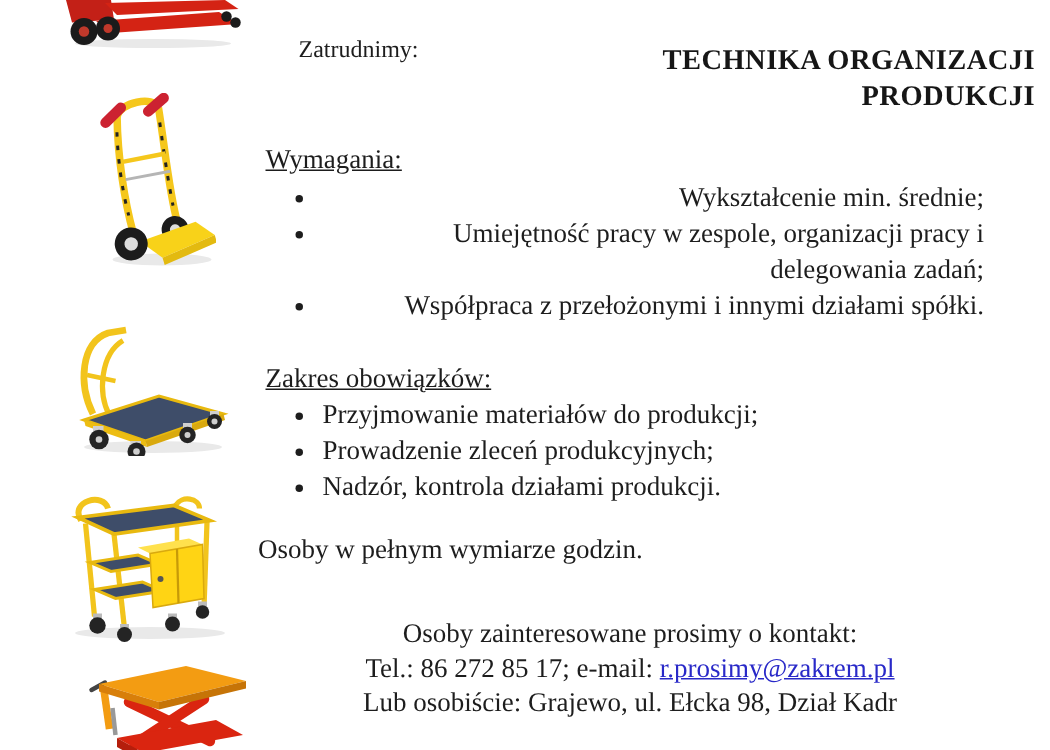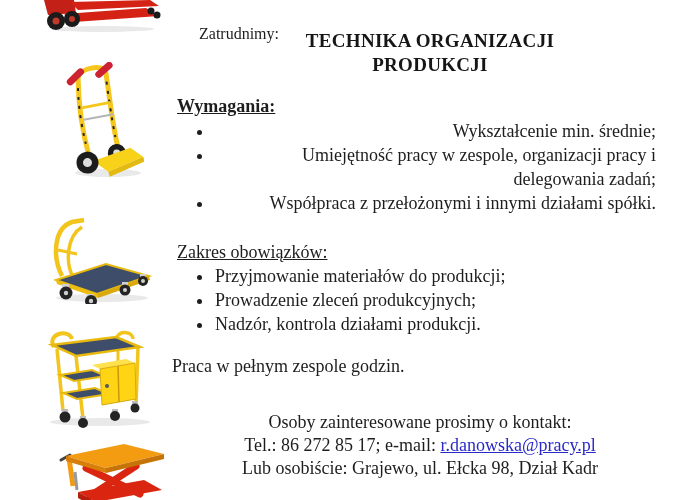--- a/index.html
+++ b/index.html
@@ -11,27 +11,27 @@
     overflow: hidden;
     font-family: "Liberation Serif", "DejaVu Serif", serif;
     color: #1d1d1d;
   }
   .abs { position: absolute; }
 
   .intro { left: 199px; top: 2px; font-size: 16px; margin-top: 23px; }
 
   .title-block {
     left: 170px; top: 29px; width: 520px;
-    text-align: center; font-weight: bold;
+    text-align: right; font-weight: bold;
     font-size: 19px; line-height: 24px; letter-spacing: 0.3px;
     color: #161616;
   }
 
   .section-heading { font-size: 18px; text-decoration: underline; }
-  .req-heading   { left: 177px; top: 96px; font-weight: bold; }
+  .req-heading   { left: 177px; top: 96px; }
   .duty-heading  { left: 177px; top: 242px; }
 
   ul.bullets {
     margin: 0; padding: 0 0 0 44px;
     font-size: 18px; line-height: 24px; list-style: disc outside;
   }
   ul.bullets li { padding-left: 1px; }
   .req-list  { left: 170px; top: 119px; width: 442px; text-align: right; }
   .duty-list { left: 170px; top: 264px; width: 470px; }
 
@@ -174,21 +174,21 @@
     <li>Współpraca z przełożonymi i innymi działami spółki.</li>
   </ul>
 
   <div class="abs section-heading duty-heading">Zakres obowiązków:</div>
   <ul class="abs bullets duty-list">
     <li>Przyjmowanie materiałów do produkcji;</li>
     <li>Prowadzenie zleceń produkcyjnych;</li>
     <li>Nadzór, kontrola działami produkcji.</li>
   </ul>
 
-  <div class="abs employment">Praca w pełnym zespole godzin.</div>
+  <div class="abs employment">Osoby w pełnym wymiarze godzin.</div>
 
   <div class="abs contact-block">
     <div>Osoby zainteresowane prosimy o kontakt:</div>
-    <div><span>Tel.: 86 272 85 17; e-mail: </span><a class="email-link">r.danowska@pracy.pl</a></div>
+    <div><span>Tel.: 86 272 85 17; e-mail: </span><a class="email-link">r.prosimy@zakrem.pl</a></div>
     <div>Lub osobiście: Grajewo, ul. Ełcka 98, Dział Kadr</div>
   </div>
 
 </div>
 
 </body></html>

